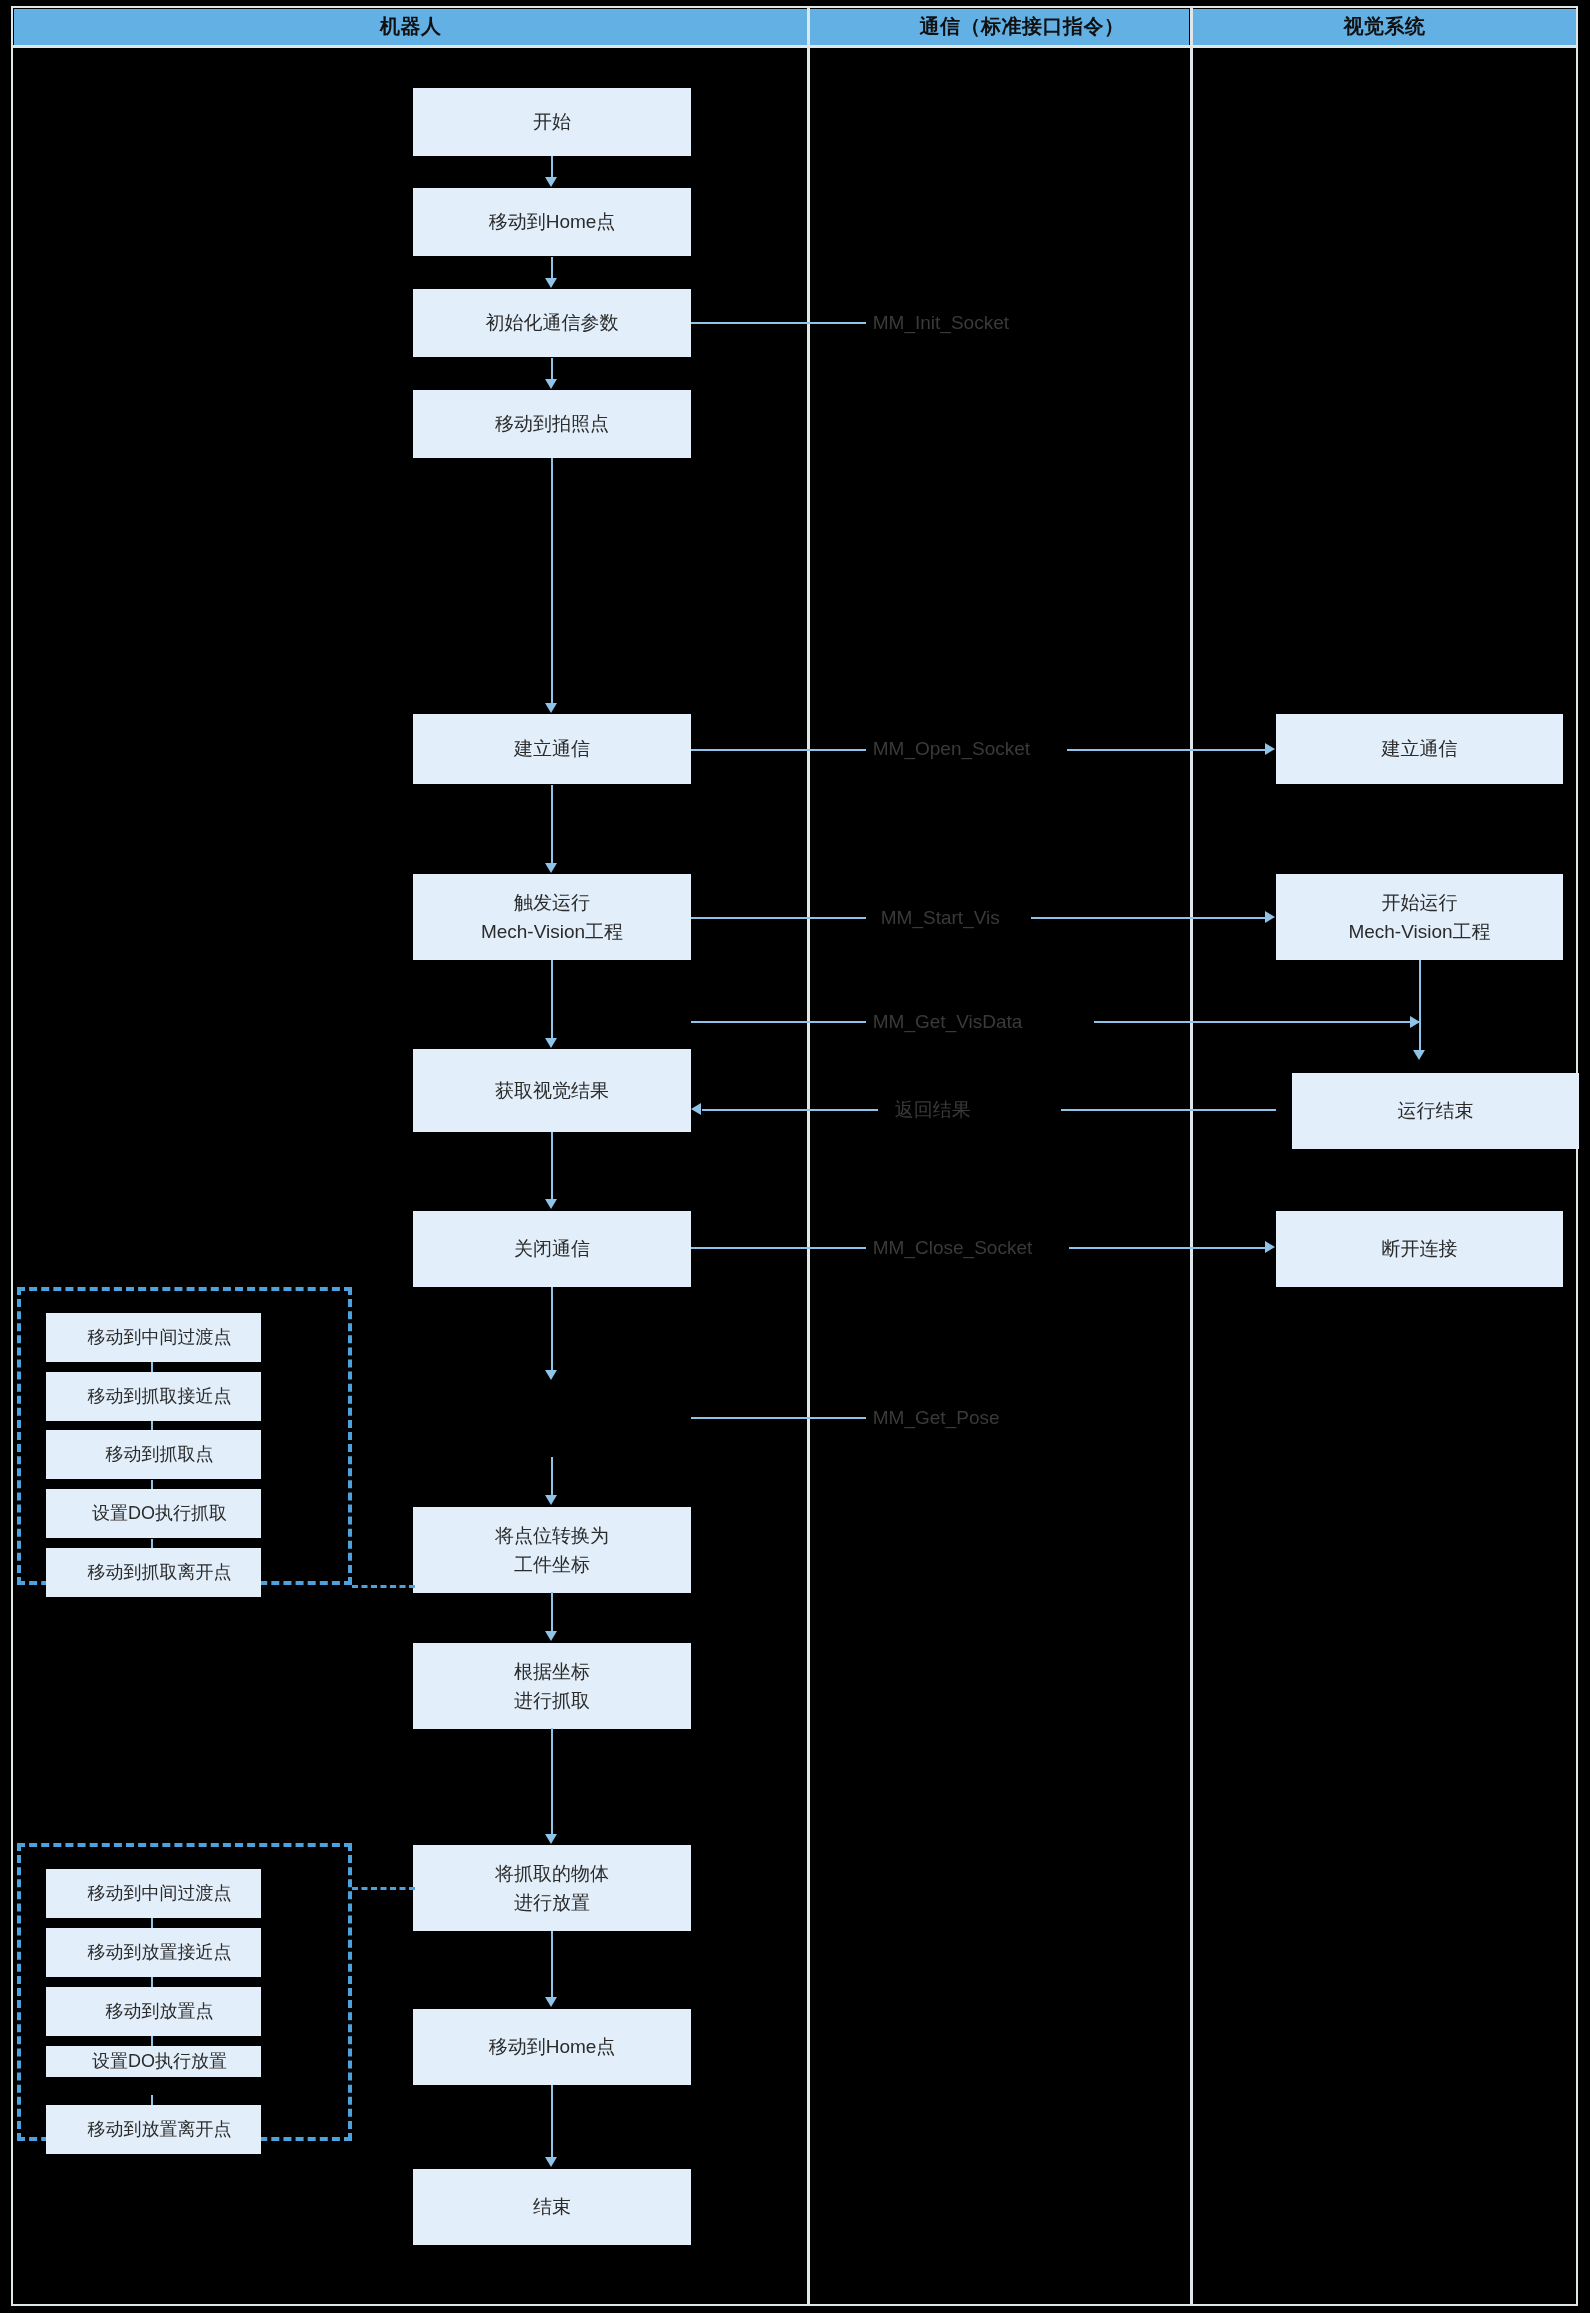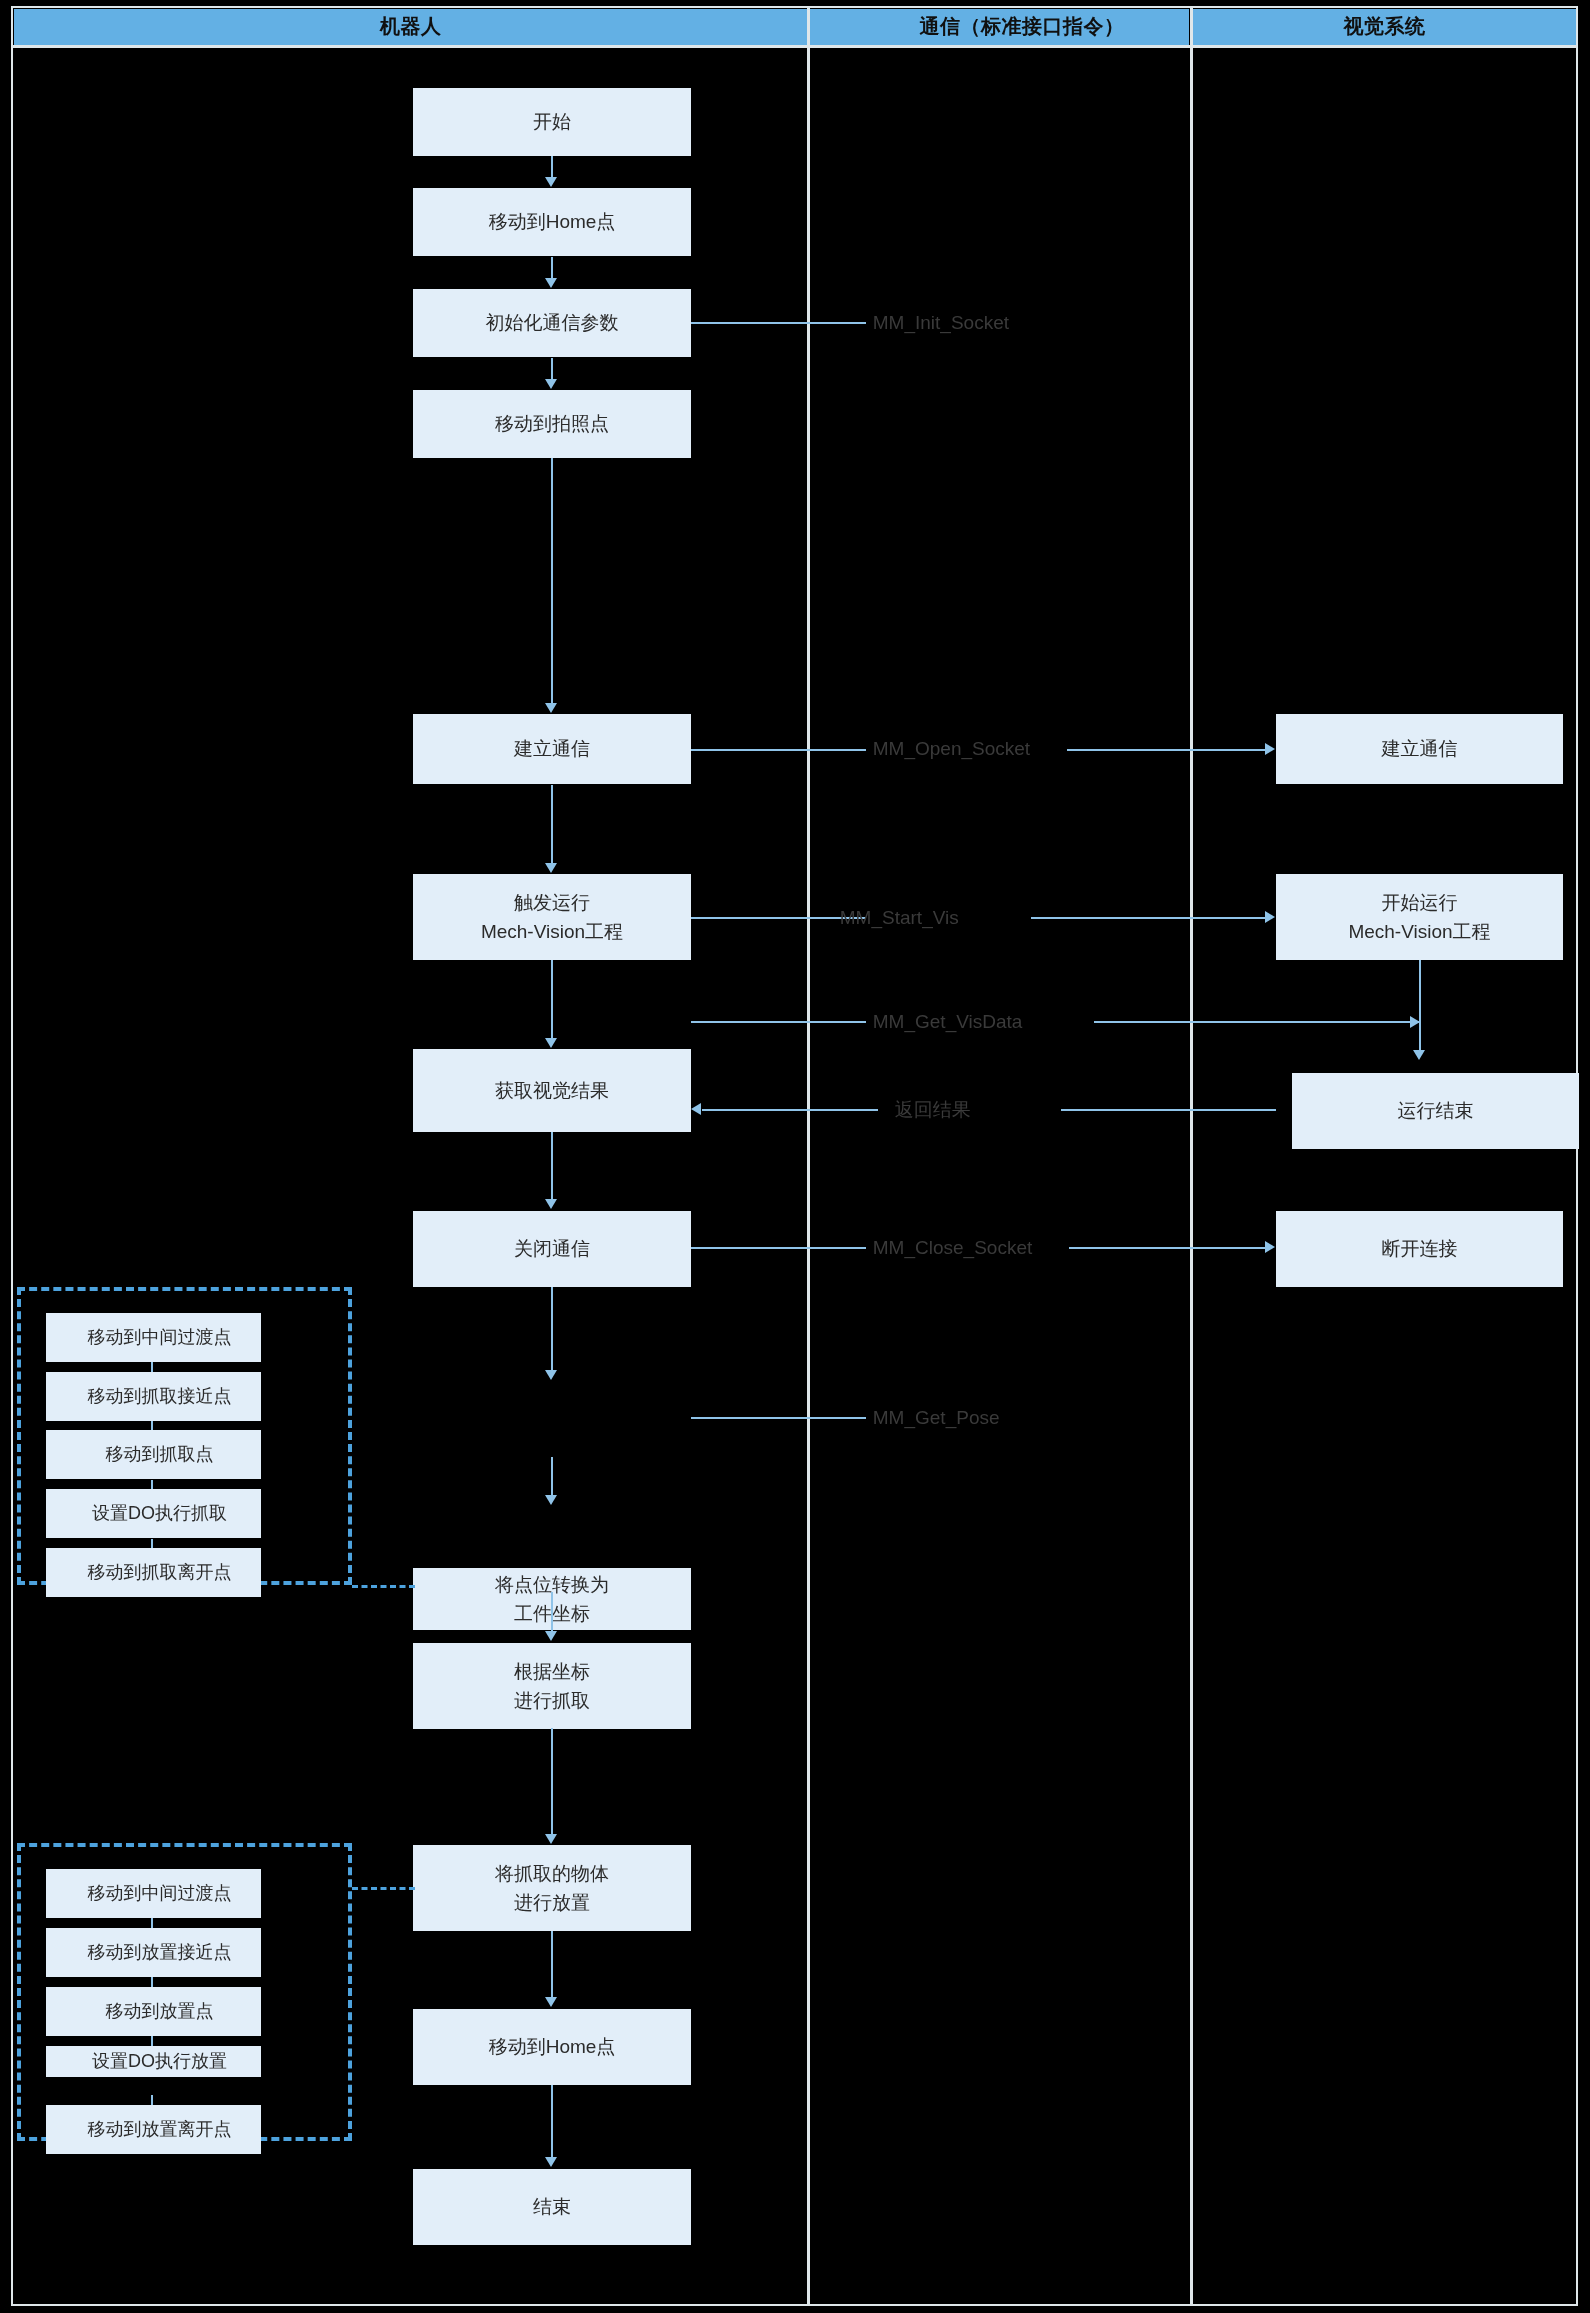--- a/index.html
+++ b/index.html
@@ -138,21 +138,21 @@
 
   <div class="node" style="left:413px;top:1049px;width:278px;height:83px;">
     <span class="ln">获取视觉结果</span>
   </div>
 
   <div class="node" style="left:413px;top:1211px;width:278px;height:76px;">
     <span class="ln">关闭通信</span>
   </div>
 
 
-  <div class="node" style="left:413px;top:1568px;width:278px;height:62px;align-items:center;">
+  <div class="node" style="left:413px;top:1507px;width:278px;height:86px;align-items:center;">
     <span class="ln">将点位转换为</span>
     <span class="ln">工件坐标</span>
   </div>
 
   <div class="node" style="left:413px;top:1643px;width:278px;height:86px;">
     <span class="ln">根据坐标</span>
     <span class="ln">进行抓取</span>
   </div>
 
   <div class="node" style="left:413px;top:1845px;width:278px;height:86px;">
@@ -229,21 +229,21 @@
 
   <div class="hline" style="left:691px;top:322px;width:175px;"></div>
   <div class="clabel" style="left:869px;top:323px;">MM_Init_Socket</div>
 
   <div class="hline" style="left:691px;top:749px;width:175px;"></div>
   <div class="clabel" style="left:869px;top:749px;">MM_Open_Socket</div>
   <div class="hline" style="left:1067px;top:749px;width:199px;"></div>
   <div class="arw-r" style="left:1265px;top:743px;"></div>
 
   <div class="hline" style="left:691px;top:917px;width:175px;"></div>
-  <div class="clabel" style="left:836px;top:918px;">MM_Start_Vis</div>
+  <div class="clabel" style="left:877px;top:918px;">MM_Start_Vis</div>
   <div class="hline" style="left:1031px;top:917px;width:235px;"></div>
   <div class="arw-r" style="left:1265px;top:911px;"></div>
 
   <div class="hline" style="left:691px;top:1021px;width:175px;"></div>
   <div class="clabel" style="left:869px;top:1022px;">MM_Get_VisData</div>
   <div class="hline" style="left:1094px;top:1021px;width:326px;"></div>
   <div class="arw-r" style="left:1410px;top:1016px;"></div>
 
   <div class="hline" style="left:1061px;top:1109px;width:215px;"></div>
   <div class="clabel" style="left:891px;top:1110px;">返回结果</div>

